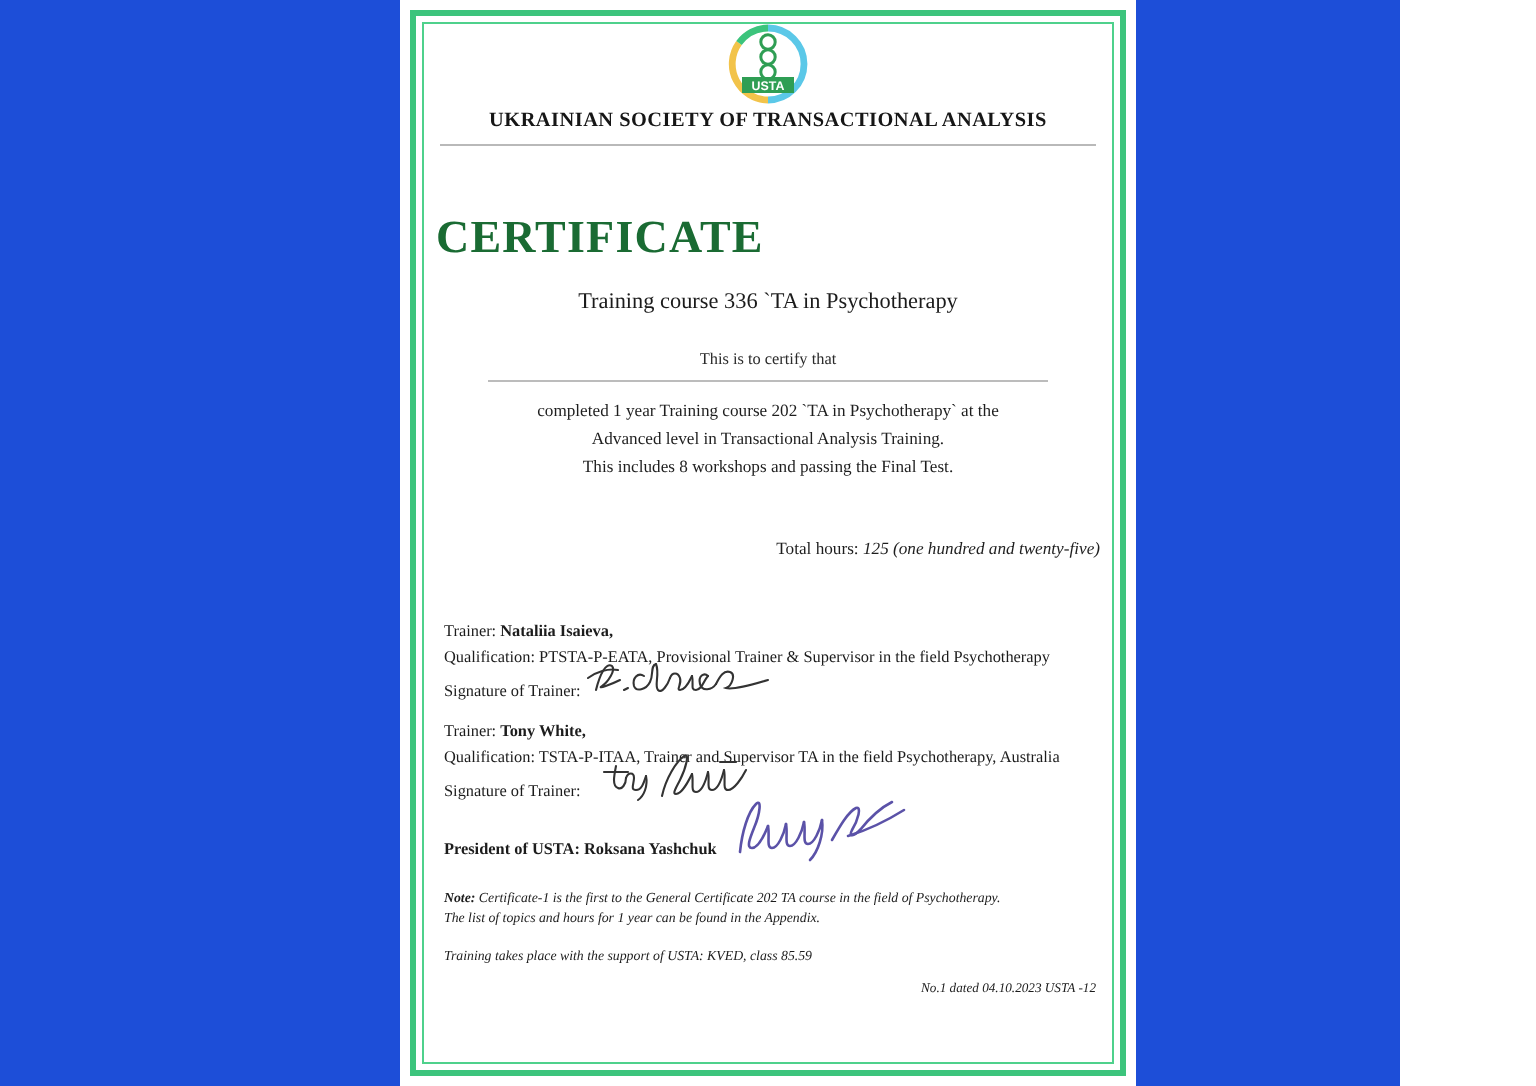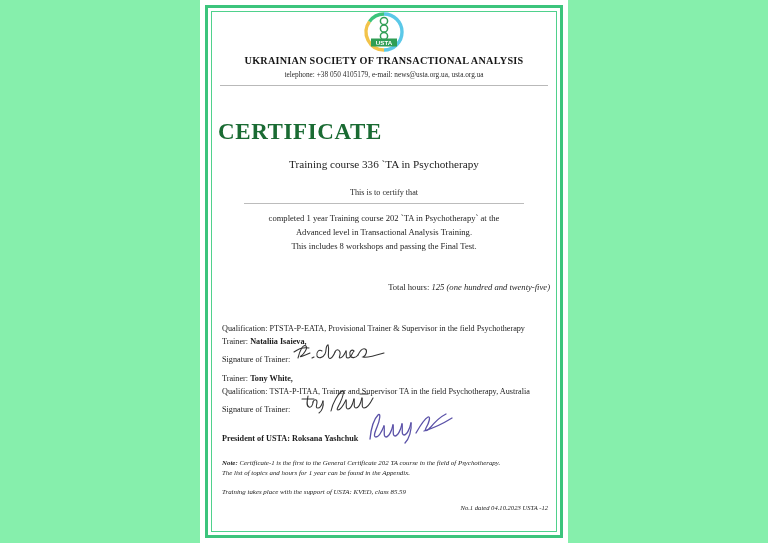--- a/index.html
+++ b/index.html
@@ -10,23 +10,23 @@
   body {
     width: 768px;
     height: 543px;
     overflow: hidden;
     font-family: "Liberation Serif", serif;
   }
 
   
   #canvas {
     position: relative;
-    width: 768px;
+    width: 700px;
     height: 543px;
-    background: #86efac;
+    background: #1d4ed8;
   }
 
   
   #sheet {
     position: absolute;
     left: 200px;
     top: 0px;
     width: 368px;
     height: 543px;
     background: #ffffff;
@@ -265,21 +265,20 @@
               <circle cx="23" cy="26" r="3.6" fill="none" stroke="#2f9e54" stroke-width="1.5"></circle>
 
               <rect x="10" y="28.5" width="26" height="8" fill="#2f9e54"></rect>
               <text x="23" y="34.8" font-family="Liberation Sans, sans-serif" font-size="6.2" font-weight="bold" fill="#ffffff" text-anchor="middle">USTA</text>
             </svg>
           </div>
         </div>
 
         <div class="org-name">UKRAINIAN SOCIETY OF TRANSACTIONAL ANALYSIS</div>
 
-        <div class="org-contact">telephone: +38 050 4105179, e-mail: news@usta.org.ua, usta.org.ua</div>
 
         <div class="header-rule"></div>
       </div>
 
       <div class="cert-title">CERTIFICATE</div>
 
       <div class="course-line">Training course  336 `TA in Psychotherapy</div>
 
       <div class="certify-line">This is to certify that</div>
 
@@ -294,26 +293,26 @@
 
       <div class="hours-line">
         <span>Total hours:</span>
         <span class="val">125 (one hundred and twenty-five)</span>
       </div>
 
       <div class="sig-section">
 
         <div class="sig-block">
           <div class="sig-line">
+            <span>Trainer:</span>
+            <b>Nataliia Isaieva,</b>
+          </div>
+          <div class="sig-line">
             <span>Qualification:</span>
             <span>PTSTA-P-EATA, Provisional Trainer &amp; Supervisor in the field Psychotherapy</span>
-          </div>
-          <div class="sig-line">
-            <span>Trainer:</span>
-            <b>Nataliia Isaieva,</b>
           </div>
           <div class="sig-row">
             <span class="label">Signature of Trainer:</span>
             <span class="handwriting" style="left:70px; top:-8px;">
               <svg width="110" height="24" viewBox="0 0 110 24" xmlns="http://www.w3.org/2000/svg">
                 <g fill="none" stroke="#333333" stroke-width="1.05" stroke-linecap="round">
                   <path d="M6 18 C8 10, 11 4, 14 6 C16 8, 12 14, 9 16 C6 18, 14 15, 18 13"></path>
                   <path d="M2 12 C6 9, 12 7, 17 8"></path>
                   <path d="M20 18 L22 17"></path>
                   <path d="M30 11 C27 9, 24 12, 25 16 C26 19, 31 18, 33 14 C35 10, 33 6, 36 5"></path>

